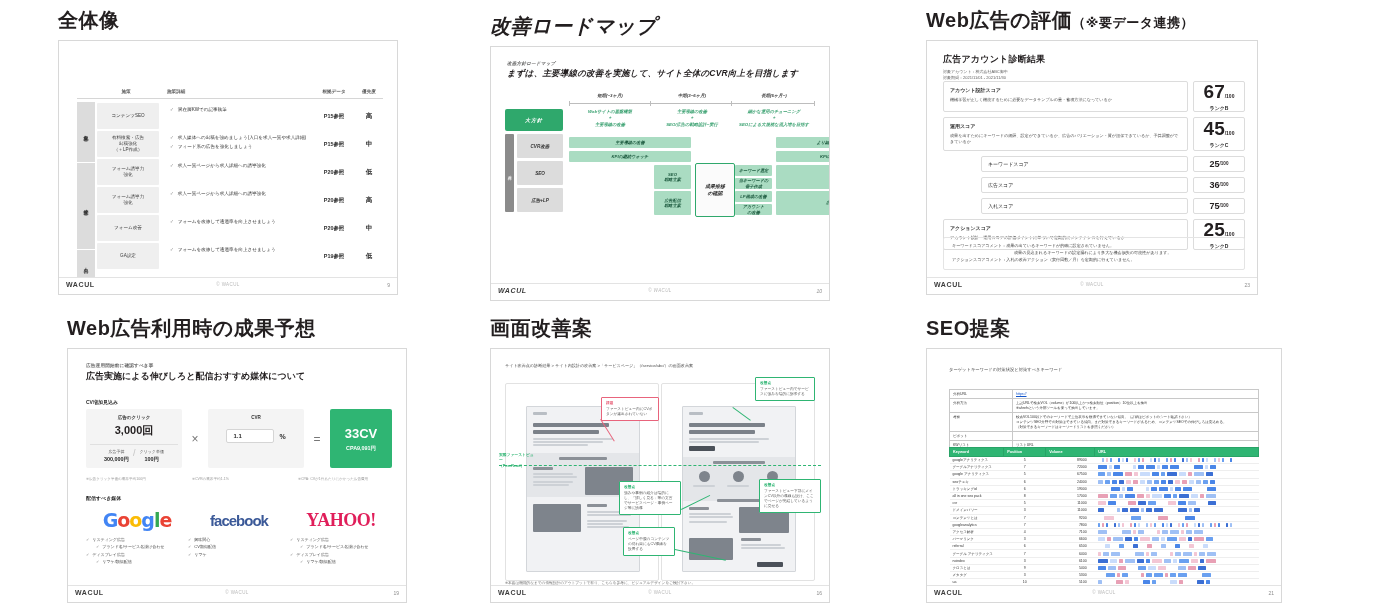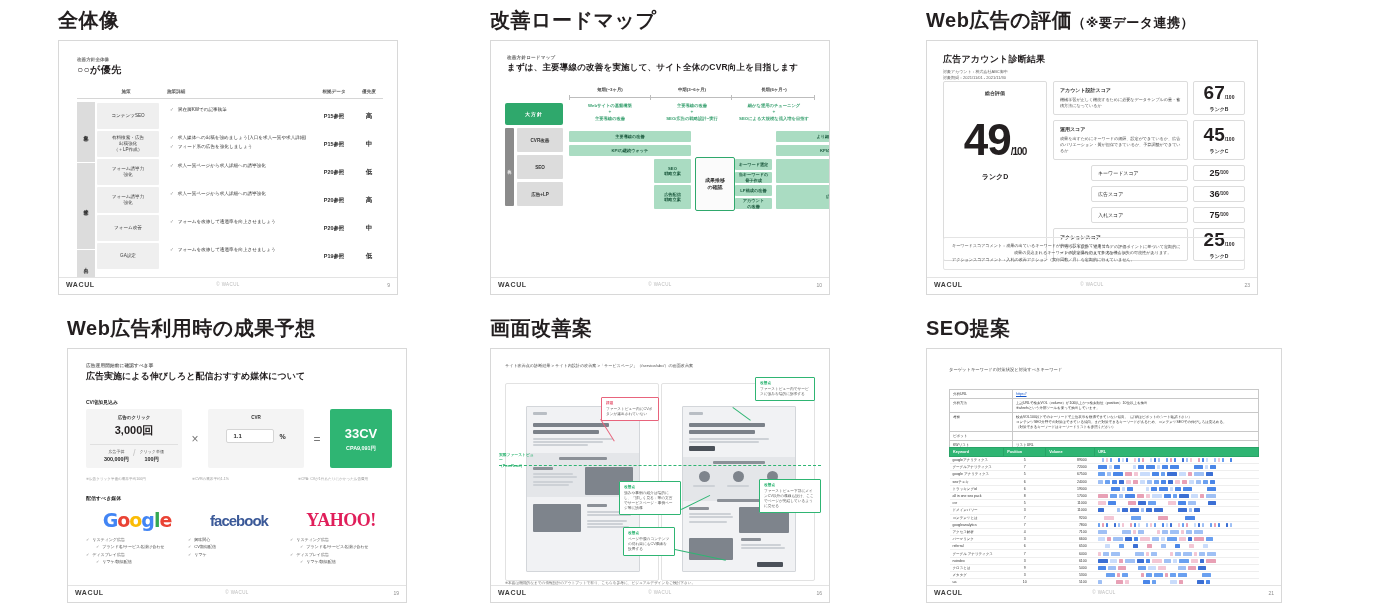--- a/index.html
+++ b/index.html
@@ -251,24 +251,20 @@
   .urlbars i{display:block;height:4px;border-radius:.5px;}
 </style>
 </head>
 <body>
 
 <div class="board">
 
   <div class="section" style="left:58px;top:10px;">
     <div class="sec-title"><span>全体像</span></div>
     <div class="slide" id="slide1">
-      <div class="t1-wrap">
-        <div class="t1-title-sub">改善方針全体像</div>
-        <div class="t1-title">○○が優先</div>
-      </div>
       <div class="t1-table">
         <div class="t1-hrow">
           <div class="c-axis"></div>
           <div class="c-cat">施策</div>
           <div class="c-det">施策詳細</div>
           <div class="c-ref">根拠データ</div>
           <div class="c-pri">優先度</div>
         </div>
         <div class="t1-body">
           <div class="t1-axis-col">
@@ -334,21 +330,21 @@
         </div>
       </div>
       <div class="slide-footer">
         <span class="logo">WACUL</span>
         <span class="copy">© WACUL</span>
         <span class="pnum">9</span>
       </div>
     </div>
   </div>
 
-  <div class="section" style="left:490px;top:10px;">
+  <div class="section" style="left:490px;top:16px;font-style:italic;">
     <div class="sec-title"><span>改善ロードマップ</span></div>
     <div class="slide" id="slide2">
       <div class="rm-head">
         <div class="s-eyebrow">改善方針ロードマップ</div>
         <div class="rm-h2">まずは、主要導線の改善を実施して、サイト全体のCVR向上を目指します</div>
       </div>
 
       <div class="rm-phase">
         <div>短期(~3ヶ月)</div>
         <div>中期(3~6ヶ月)</div>
@@ -422,25 +418,20 @@
     <div class="slide" id="slide3">
       <div class="ad-head">
         <div class="s-head">広告アカウント診断結果</div>
         <div class="ad-meta">
           <div>対象アカウント：株式会社ABC御中</div>
           <div>対象期間：2021/11/01 - 2021/11/30</div>
         </div>
       </div>
 
       <div class="ad-body">
-        <div class="ad-total">
-          <div class="lab">総合評価</div>
-          <div class="num"><span>49</span><small>/100</small></div>
-          <div class="rank">ランクD</div>
-        </div>
 
         <div class="ad-right">
           <div class="ad-row">
             <div class="ad-card">
               <div class="t">アカウント設計スコア</div>
               <div class="d">機械学習が正しく機能するために必要なデータサンプルの量・蓄積方法になっているか</div>
             </div>
             <div class="ad-score">
               <div class="n"><span>67</span><small>/100</small></div>
               <div class="r">ランクB</div>

